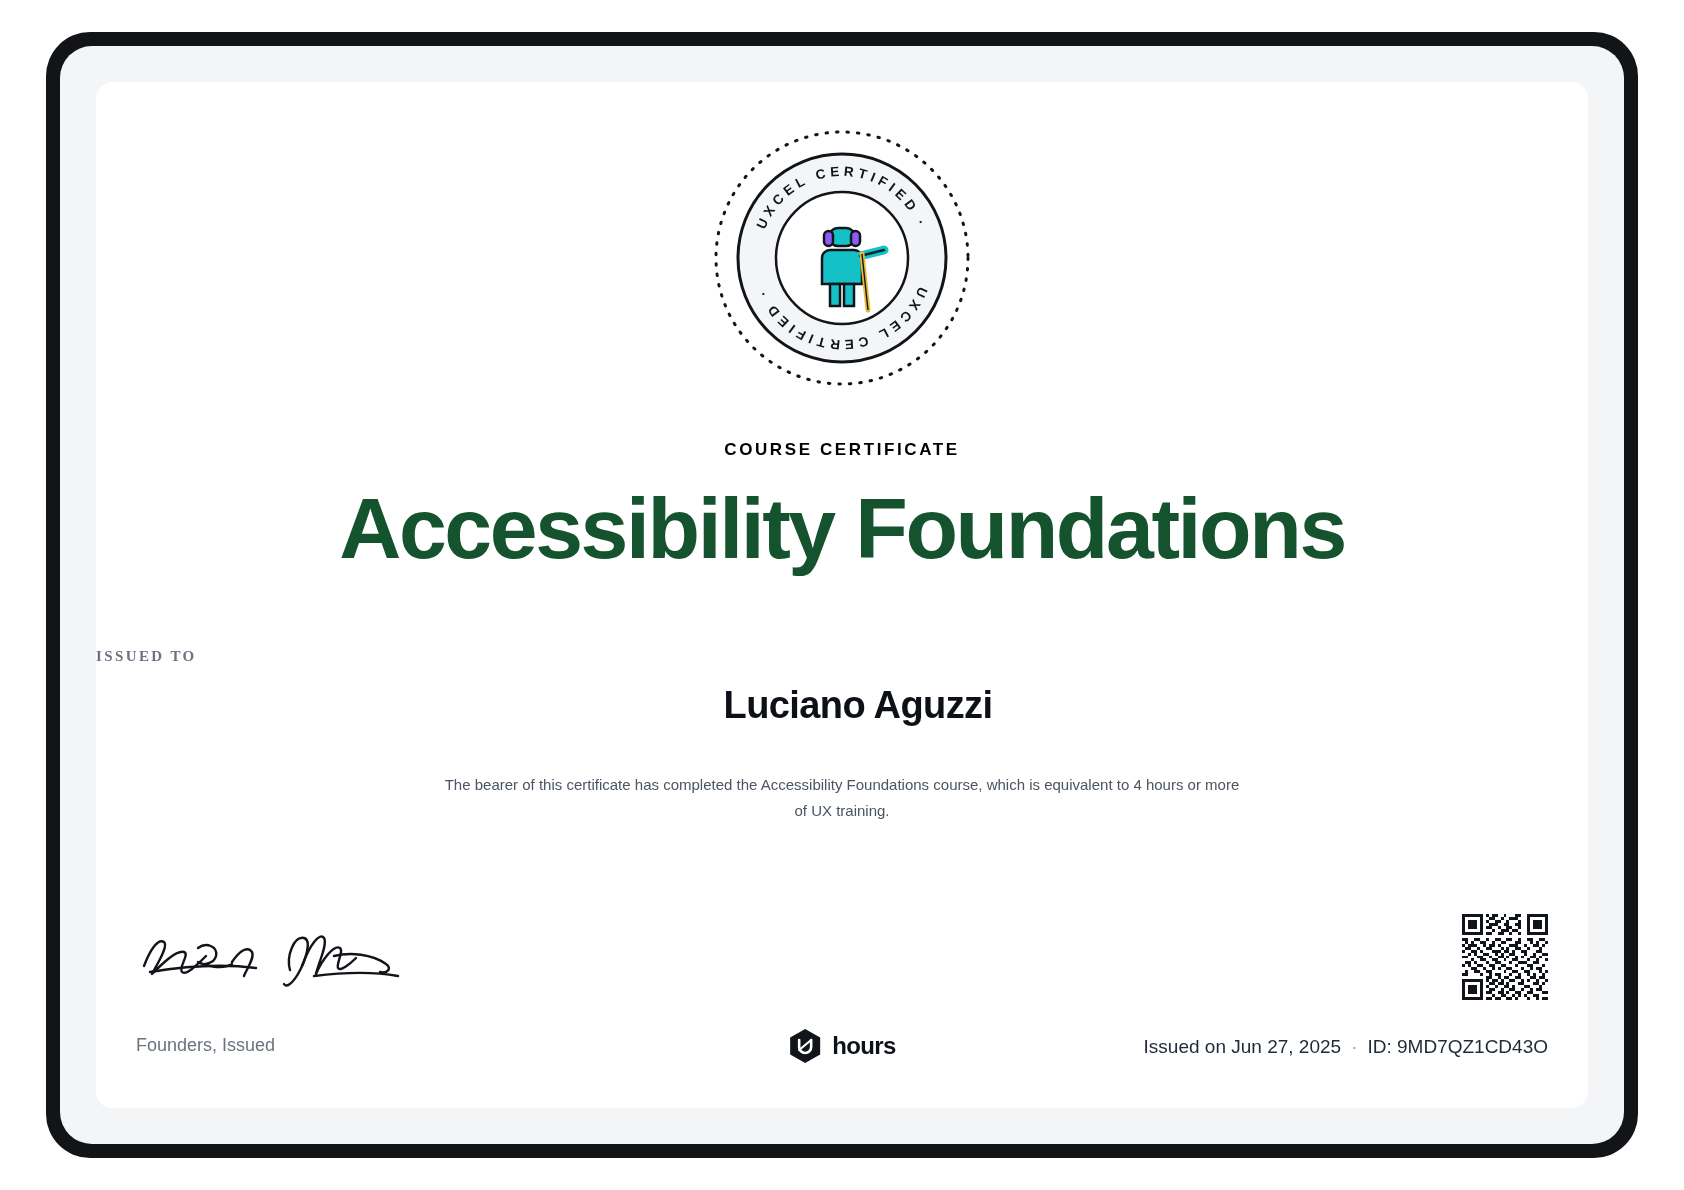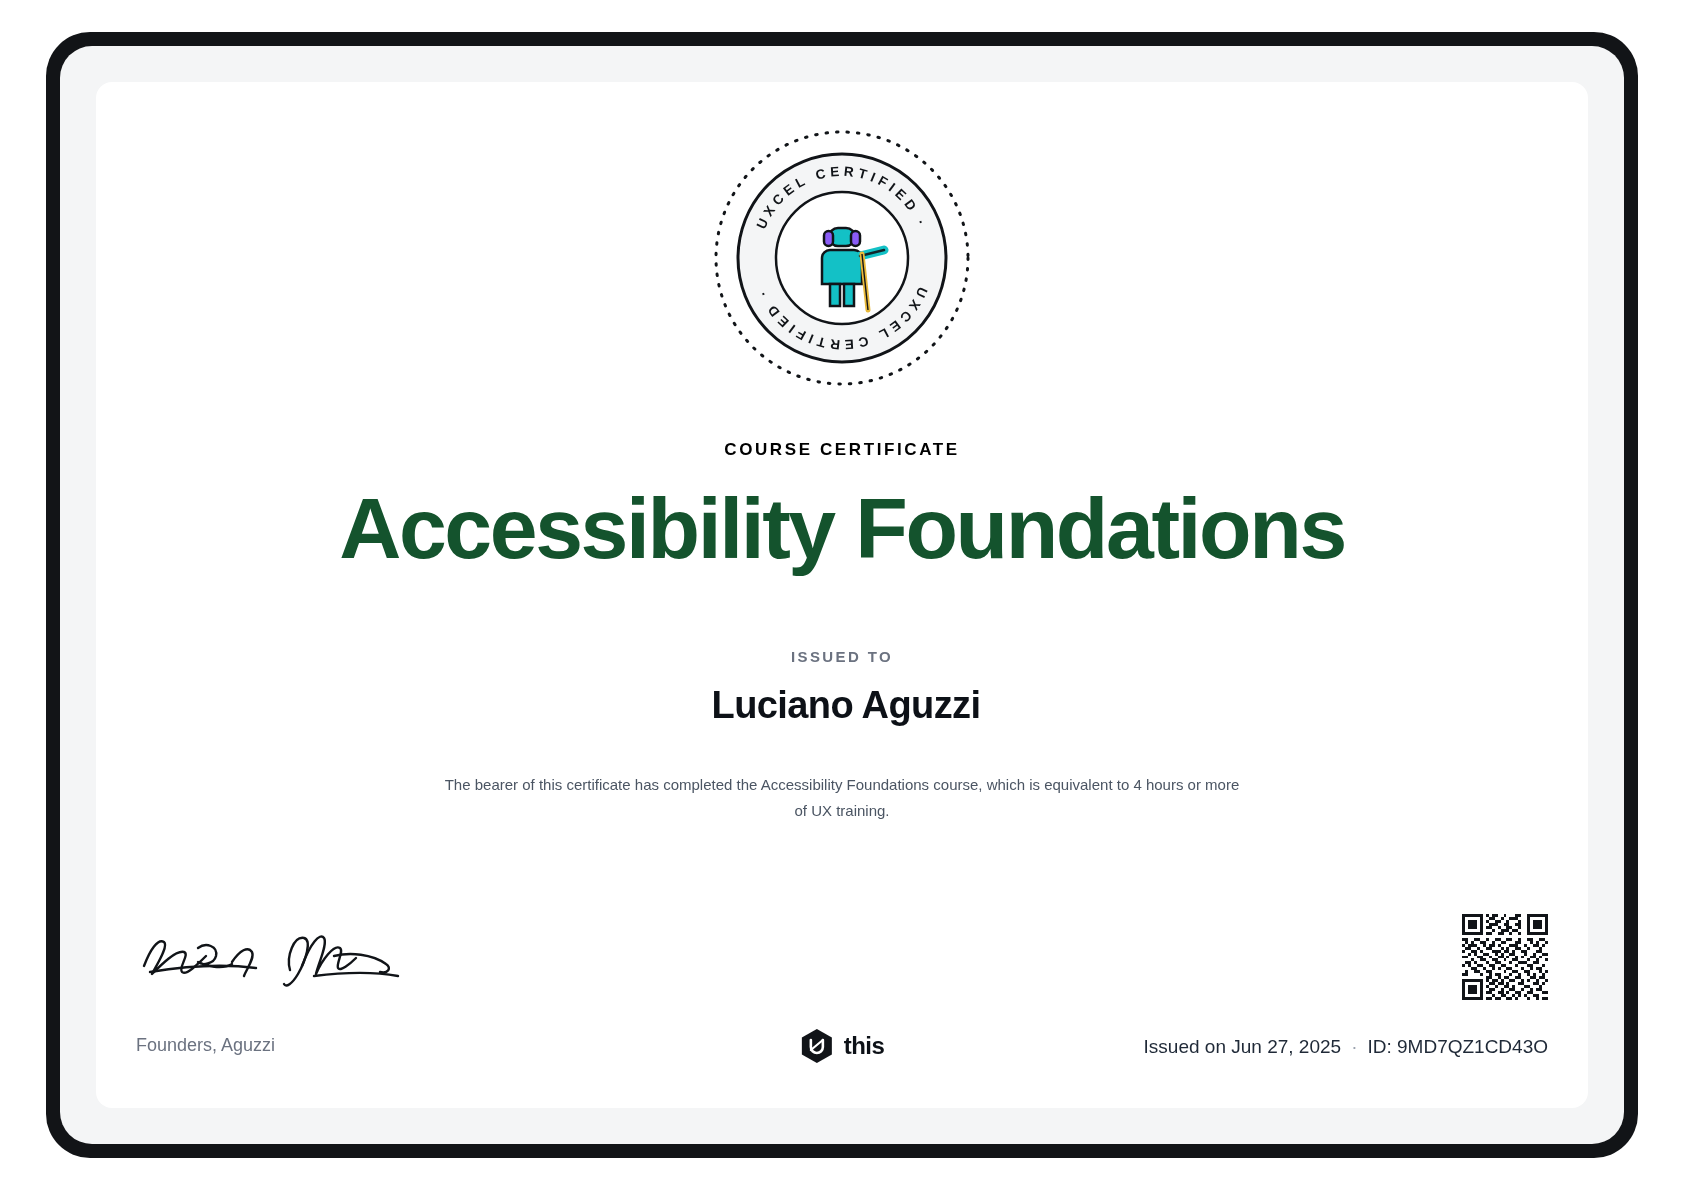--- a/index.html
+++ b/index.html
@@ -75,31 +75,32 @@
     font-weight: bold;
     letter-spacing: -2.4px;
     color: #14532d;
   }
 
   .issued-to-label {
     position: absolute;
     top: 566px;
     left: 0;
     width: 100%;
-    text-align: center;
+    text-align: left;
     font-size: 15px;
     font-weight: bold;
     letter-spacing: 2.4px;
     color: #6b7280;
+    font-family: Liberation Serif, serif;
   }
 
   .recipient-name {
     position: absolute;
     top: 602px;
-    left: 4px;
+    left: 16px;
     width: 100%;
     text-align: center;
     font-size: 38px;
     font-weight: bold;
     letter-spacing: -0.6px;
     color: #0d1117;
   }
 
   .description {
     position: absolute;
@@ -224,31 +225,31 @@
             <path d="M96 42 C104 30, 112 26, 116 32 C119 38, 110 50, 108 56"></path>
           </g>
           <g fill="none" stroke="#111418" stroke-width="2.4" stroke-linecap="round" stroke-linejoin="round">
             <path d="M154 50 C150 36, 158 16, 168 18 C176 20, 170 40, 162 54 C156 64, 150 68, 148 64"></path>
             <path d="M166 46 C174 24, 184 12, 188 18 C192 24, 182 44, 180 54 C186 40, 198 24, 204 28 C208 31, 200 44, 202 48 C204 52, 214 44, 220 38"></path>
             <path d="M198 36 C214 32, 236 34, 250 44 C256 48, 252 54, 244 52"></path>
             <path d="M178 56 C210 52, 240 52, 262 56"></path>
           </g>
         </svg>
       </div>
-      <div class="founders-label">Founders, Aguzzi</div>
+      <div class="founders-label">Founders, Issued</div>
 
       <div class="brand">
         <span class="brand-mark">
           <svg width="34" height="36" viewBox="0 0 34 36" xmlns="http://www.w3.org/2000/svg">
             <path d="M17 1 L32 9.5 V26.5 L17 35 L2 26.5 V9.5 Z" fill="#111418"></path>
             <path d="M11 12 v7 a6 6 0 0 0 12 0 v-7" fill="none" stroke="#ffffff" stroke-width="2.6" stroke-linecap="round"></path>
             <path d="M11 22 l12 -10" stroke="#ffffff" stroke-width="2.2" stroke-linecap="round"></path>
           </svg>
         </span>
-        <span class="brand-name">this</span>
+        <span class="brand-name">hours</span>
       </div>
 
       <div class="issue-info">
         <span>Issued on Jun 27, 2025</span>
         <span class="issue-sep">·</span>
         <span>ID: 9MD7QZ1CD43O</span>
       </div>
 
       <div class="qr">
         <svg width="86" height="86" viewBox="0 0 29 29" shape-rendering="crispEdges" xmlns="http://www.w3.org/2000/svg">

